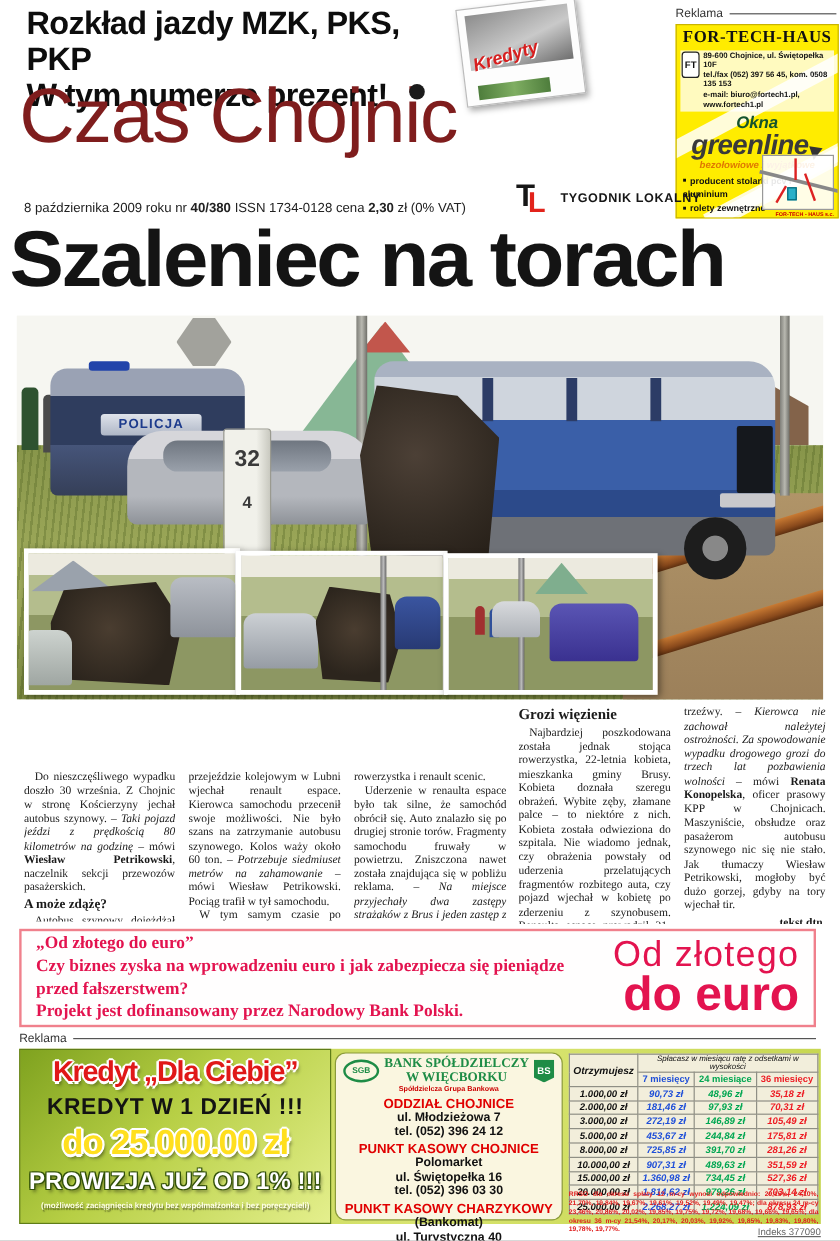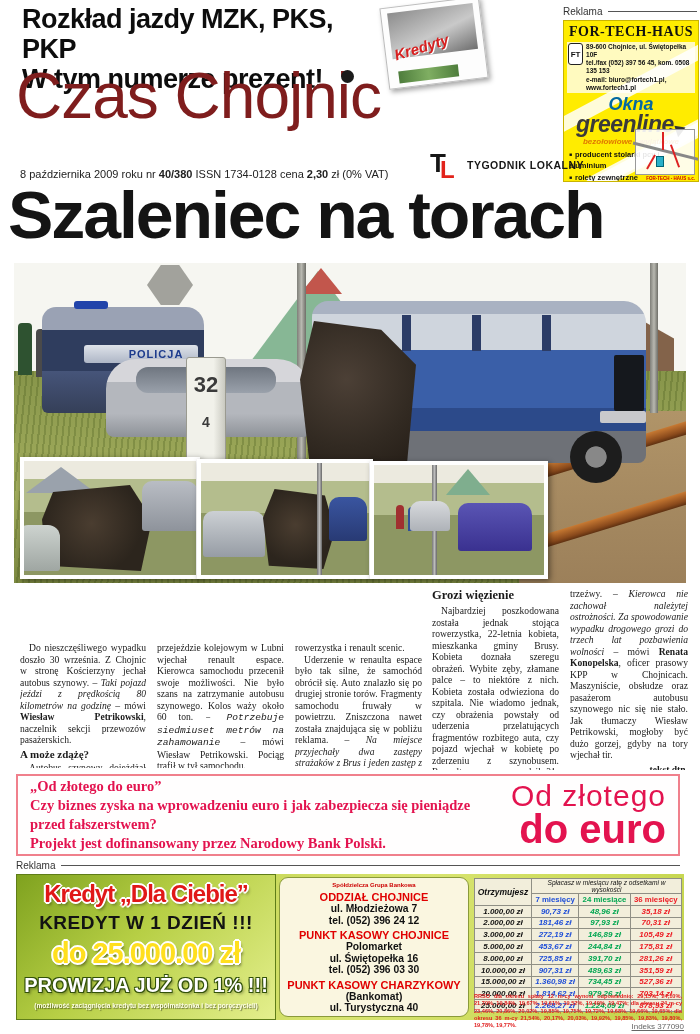--- a/index.html
+++ b/index.html
@@ -29,21 +29,21 @@
         overflow:hidden;font-size:8px;}
   .ftad .stripe{position:absolute;width:260px;height:14px;background:rgba(255,255,255,.85);
         transform:rotate(-28deg);}
   .ft-title{position:relative;text-align:center;font-family:"Liberation Serif",serif;
         font-weight:bold;font-size:14px;letter-spacing:.5px;margin-top:3px;}
   .ft-contact{position:relative;display:flex;gap:3px;margin:2px 3px;background:rgba(255,255,255,.75);padding:1px;}
   .ft-logo{width:16px;height:20px;border:1.5px solid #222;border-radius:3px;font-weight:bold;
         font-size:8px;display:flex;align-items:center;justify-content:center;background:#fff;}
   .ft-contact .lines{font-size:6.5px;font-weight:bold;line-height:1.25;}
   .ft-brand{position:relative;text-align:center;margin-top:2px;line-height:1;}
-  .ft-okna{color:#0369a1;font-size:18px;font-weight:bold;font-style:italic;}
+  .ft-okna{color:#14532d;font-size:14px;font-weight:bold;font-style:italic;}
   .ft-greenline{color:#3a3a3a;font-size:23px;font-weight:bold;font-style:italic;letter-spacing:-.5px;}
   .ft-arrow{display:inline-block;width:0;height:0;border-left:10px solid #333;
         border-top:5px solid transparent;border-bottom:7px solid transparent;
         transform:rotate(-18deg);vertical-align:middle;}
   .ft-tagline{position:relative;text-align:center;color:#e07800;font-weight:bold;
         font-style:italic;font-size:8px;margin:1px 0 3px;}
   .ft-bullets{position:relative;list-style:none;margin:0;padding:0 0 0 5px;font-weight:bold;font-size:7.5px;line-height:1.55;}
   .ft-bullets li::before{content:"■";font-size:5px;vertical-align:1px;margin-right:3px;color:#111;}
   .ft-map{position:absolute;right:3px;bottom:6px;width:58px;height:44px;background:rgba(255,255,255,.9);
         border:1px solid #999;}
@@ -90,29 +90,29 @@
         clip-path:polygon(50% 0,100% 100%,0 100%);}
   .ph-hut{position:absolute;left:598px;top:58px;width:62px;height:50px;background:#83634a;
         clip-path:polygon(50% 0,100% 35%,100% 100%,0 100%,0 35%);}
   .ph-pole{position:absolute;background:linear-gradient(90deg,#7f7f79,#b8b8b0,#6e6e68);}
   .ph-sign{position:absolute;left:133px;top:2px;width:46px;height:40px;background:#a2a29c;
         clip-path:polygon(30% 0,70% 0,100% 50%,70% 100%,30% 100%,0 50%);}
   .ph-vanpolice{position:absolute;left:28px;top:44px;width:162px;height:106px;border-radius:14px 18px 6px 6px;
         background:linear-gradient(#9aa2b4 0 22%,#2f3d5e 22% 60%,#46557a 60%,#353f58);}
   .ph-lightbar{position:absolute;left:60px;top:38px;width:34px;height:8px;background:#2244aa;border-radius:3px;}
   .ph-policja{position:absolute;left:70px;top:82px;width:84px;height:18px;background:linear-gradient(#dfe3ea,#aeb6c6);
-        border-radius:3px;color:#1d3b8c;font-weight:bold;font-size:11px;text-align:center;line-height:18px;letter-spacing:1px;padding-left:30px;}
+        border-radius:3px;color:#1d3b8c;font-weight:bold;font-size:11px;text-align:center;line-height:18px;letter-spacing:1px;}
   .ph-carsilver{position:absolute;left:92px;top:96px;width:205px;height:78px;border-radius:30px 34px 8px 8px;
         background:linear-gradient(#d6d6da 0 30%,#b4b7bd 30% 70%,#8e9298);}
   .ph-carsilver .win{position:absolute;left:30px;top:8px;width:140px;height:26px;border-radius:12px;
         background:linear-gradient(#6f7680,#9aa1ab);}
   .ph-milestone{position:absolute;left:172px;top:94px;width:38px;height:134px;
         background:linear-gradient(90deg,#f1f1ea 70%,#c9c9c0);border:1px solid #9a9a90;border-radius:3px 3px 0 0;
         text-align:center;font-weight:bold;color:#3a3a3a;}
-  .ph-milestone .n1{font-size:22px;margin-top:14px;}
+  .ph-milestone .n1{font-size:19px;margin-top:14px;}
   .ph-milestone .n2{font-size:14px;margin-top:16px;}
   .ph-vanblue{position:absolute;left:298px;top:38px;width:334px;height:162px;border-radius:16px 22px 8px 8px;
         background:linear-gradient(#a9b2c2 0 8%,#cfd5dd 8% 30%,#3a5fa8 30% 66%,#2c4a8a 66% 80%,#6e7177 80%);}
   .ph-vanblue .pillar{position:absolute;top:14px;width:9px;height:36px;background:#2c3c66;}
   .ph-wreck{position:absolute;left:286px;top:58px;width:116px;height:146px;
         background:radial-gradient(circle at 40% 40%,#4c4036,#322a22 60%,#241d16);
         clip-path:polygon(12% 0,70% 6%,100% 30%,92% 100%,8% 96%,0 40%);}
   .ph-wheel{position:absolute;left:556px;top:168px;width:52px;height:52px;border-radius:50%;
         background:radial-gradient(#888 0 28%,#1d1d1d 30%);}
   .ph-grille{position:absolute;left:600px;top:92px;width:30px;height:56px;background:#15181d;border-radius:2px;}
@@ -323,21 +323,21 @@
     </div>
   </div>
 
 
   <div class="col col1">
     <p class="ind"><span>Do nieszczęśliwego wypadku doszło 30 września. Z Chojnic w stronę Kościerzyny jechał autobus szynowy. </span><span style="font-style: italic;">– Taki pojazd jeździ z prędkością 80 kilometrów na godzinę </span><span>– mówi </span><span style="font-weight: bold;">Wiesław Petrikowski</span><span>, naczelnik sekcji przewozów pasażerskich.</span></p>
     <div class="sub">A może zdążę?</div>
     <p class="ind"><span>Autobus szynowy dojeżdżał do stacji w Lubni. Do celu miał około dwustu metrów. Nagle na tory na</span></p>
   </div>
   <div class="col col2">
-    <p><span>przejeździe kolejowym w Lubni wjechał renault espace. Kierowca samochodu przecenił swoje możliwości. Nie było szans na zatrzymanie autobusu szynowego. Kolos waży około 60 ton. </span><span style="font-style: italic; font-family: Liberation Mono, monospace;">– Potrzebuje siedmiuset metrów na zahamowanie </span><span>– mówi Wiesław Petrikowski. Pociąg trafił w tył samochodu.</span></p>
+    <p><span>przejeździe kolejowym w Lubni wjechał renault espace. Kierowca samochodu przecenił swoje możliwości. Nie było szans na zatrzymanie autobusu szynowego. Kolos waży około 60 ton. </span><span style="font-style: italic;">– Potrzebuje siedmiuset metrów na zahamowanie </span><span>– mówi Wiesław Petrikowski. Pociąg trafił w tył samochodu.</span></p>
     <p class="ind"><span>W tym samym czasie po przeciwnej stronie przejazdu czekała</span></p>
   </div>
   <div class="col col3">
     <p><span>rowerzystka i renault scenic.</span></p>
     <p class="ind"><span>Uderzenie w renaulta espace było tak silne, że samochód obrócił się. Auto znalazło się po drugiej stronie torów. Fragmenty samochodu fruwały w powietrzu. Zniszczona nawet została znajdująca się w pobliżu reklama. </span><span style="font-style: italic;">– Na miejsce przyjechały dwa zastępy strażaków z Brus i jeden zastęp z Chojnic </span></p>
   </div>
   <div class="col col4">
     <div class="sub">Grozi więzienie</div>
     <p class="ind"><span>Najbardziej poszkodowana została jednak stojąca rowerzystka, 22-letnia kobieta, mieszkanka gminy Brusy. Kobieta doznała szeregu obrażeń. Wybite zęby, złamane palce – to niektóre z nich. Kobieta została odwieziona do szpitala. Nie wiadomo jednak, czy obrażenia powstały od uderzenia przelatujących fragmentów rozbitego auta, czy pojazd wjechał w kobietę po zderzeniu z szynobusem. Renaulta espace prowadził 31-letni mężczyzna zameldowany w gminie Czersk. Był</span></p>
   </div>
@@ -368,20 +368,28 @@
   <div class="abs adstrip">
     <div class="kredyt">
       <div class="k1">Kredyt „Dla Ciebie”</div>
       <div class="k2">KREDYT W 1 DZIEŃ !!!</div>
       <div class="k3">do 25.000.00 zł</div>
       <div class="k4">PROWIZJA JUŻ OD 1% !!!</div>
       <div class="k5">(możliwość zaciągnięcia kredytu bez współmałżonka i bez poręczycieli)</div>
     </div>
 
     <div class="bank">
+      <div class="bank-head">
+        <div class="sgb">SGB</div>
+        <div class="bank-name">
+          <div>BANK SPÓŁDZIELCZY</div>
+          <div>W WIĘCBORKU</div>
+        </div>
+        <div class="bs">BS</div>
+      </div>
       <div class="bank-grupa">Spółdzielcza Grupa Bankowa</div>
       <div class="red">ODDZIAŁ CHOJNICE</div>
       <div class="blk">ul. Młodzieżowa 7</div>
       <div class="blk">tel. (052) 396 24 12</div>
       <div class="red">PUNKT KASOWY CHOJNICE</div>
       <div class="blk">Polomarket</div>
       <div class="blk">ul. Świętopełka 16</div>
       <div class="blk">tel. (052) 396 03 30</div>
       <div class="red">PUNKT KASOWY CHARZYKOWY</div>
       <div class="blk">(Bankomat)</div>

